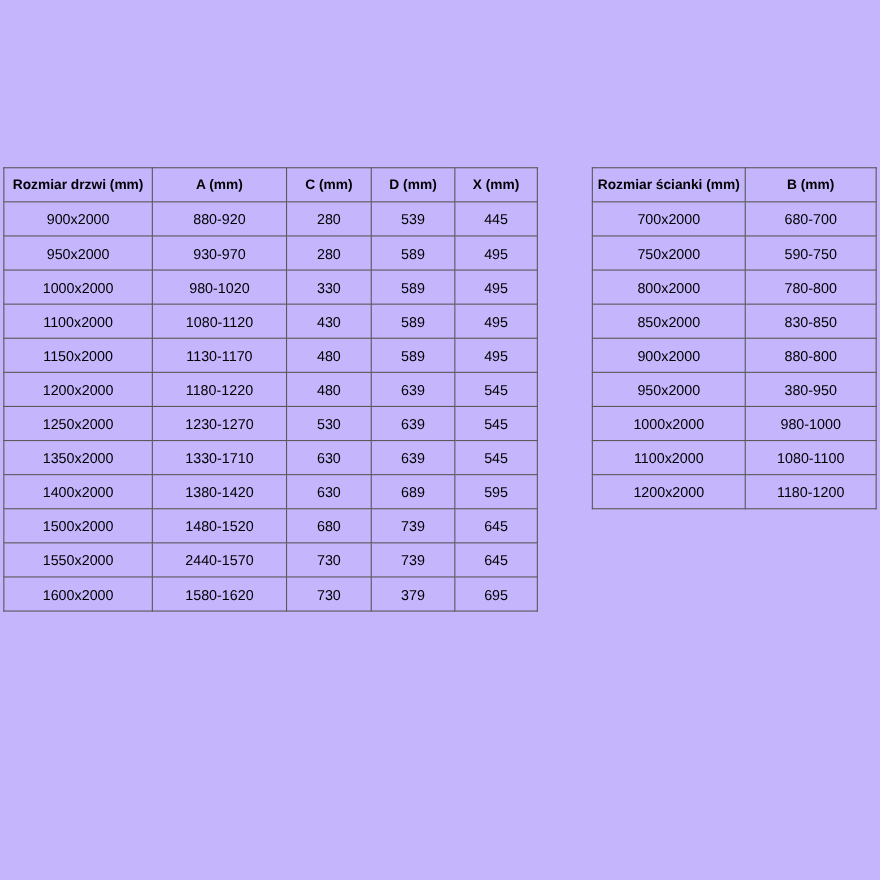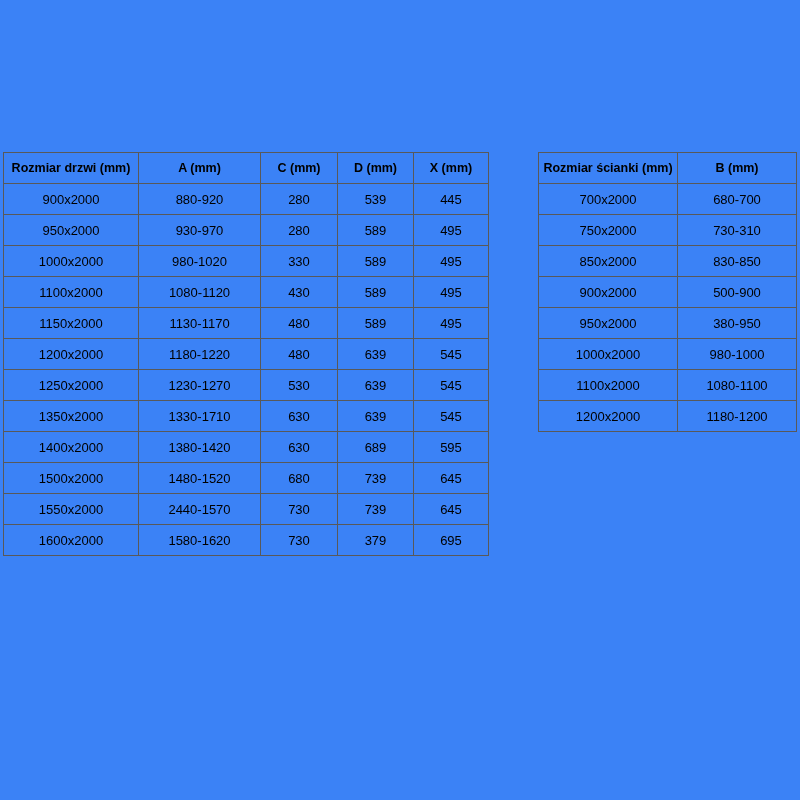--- a/index.html
+++ b/index.html
@@ -4,21 +4,21 @@
 <style>
   html, body {
     margin: 0;
     padding: 0;
     background: #ffffff;
   }
   .canvas {
     position: relative;
     width: 800px;
     height: 800px;
-    background: #3b82f6;
+    background: #c4b5fd;
     font-family: "Liberation Sans", sans-serif;
     color: #000000;
   }
   table.spec-table {
     position: absolute;
     border-collapse: collapse;
     table-layout: fixed;
     font-size: 13px;
     color: #000000;
   }
@@ -169,29 +169,33 @@
           <th>B (mm)</th>
         </tr>
     </thead>
     <tbody>
         <tr>
           <td>700x2000</td>
           <td>680-700</td>
         </tr>
         <tr>
           <td>750x2000</td>
-          <td>730-310</td>
+          <td>590-750</td>
+        </tr>
+        <tr>
+          <td>800x2000</td>
+          <td>780-800</td>
         </tr>
         <tr>
           <td>850x2000</td>
           <td>830-850</td>
         </tr>
         <tr>
           <td>900x2000</td>
-          <td>500-900</td>
+          <td>880-800</td>
         </tr>
         <tr>
           <td>950x2000</td>
           <td>380-950</td>
         </tr>
         <tr>
           <td>1000x2000</td>
           <td>980-1000</td>
         </tr>
         <tr>

